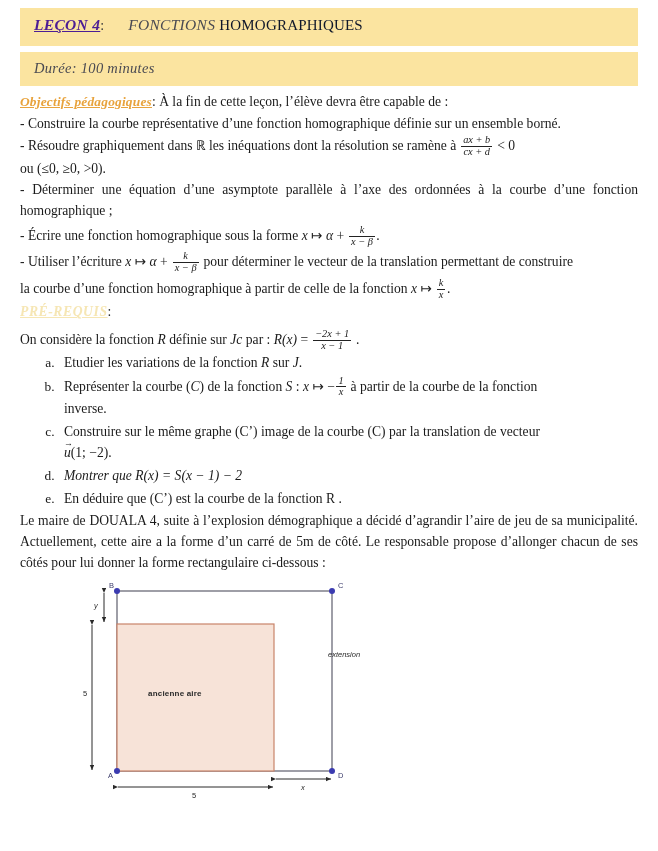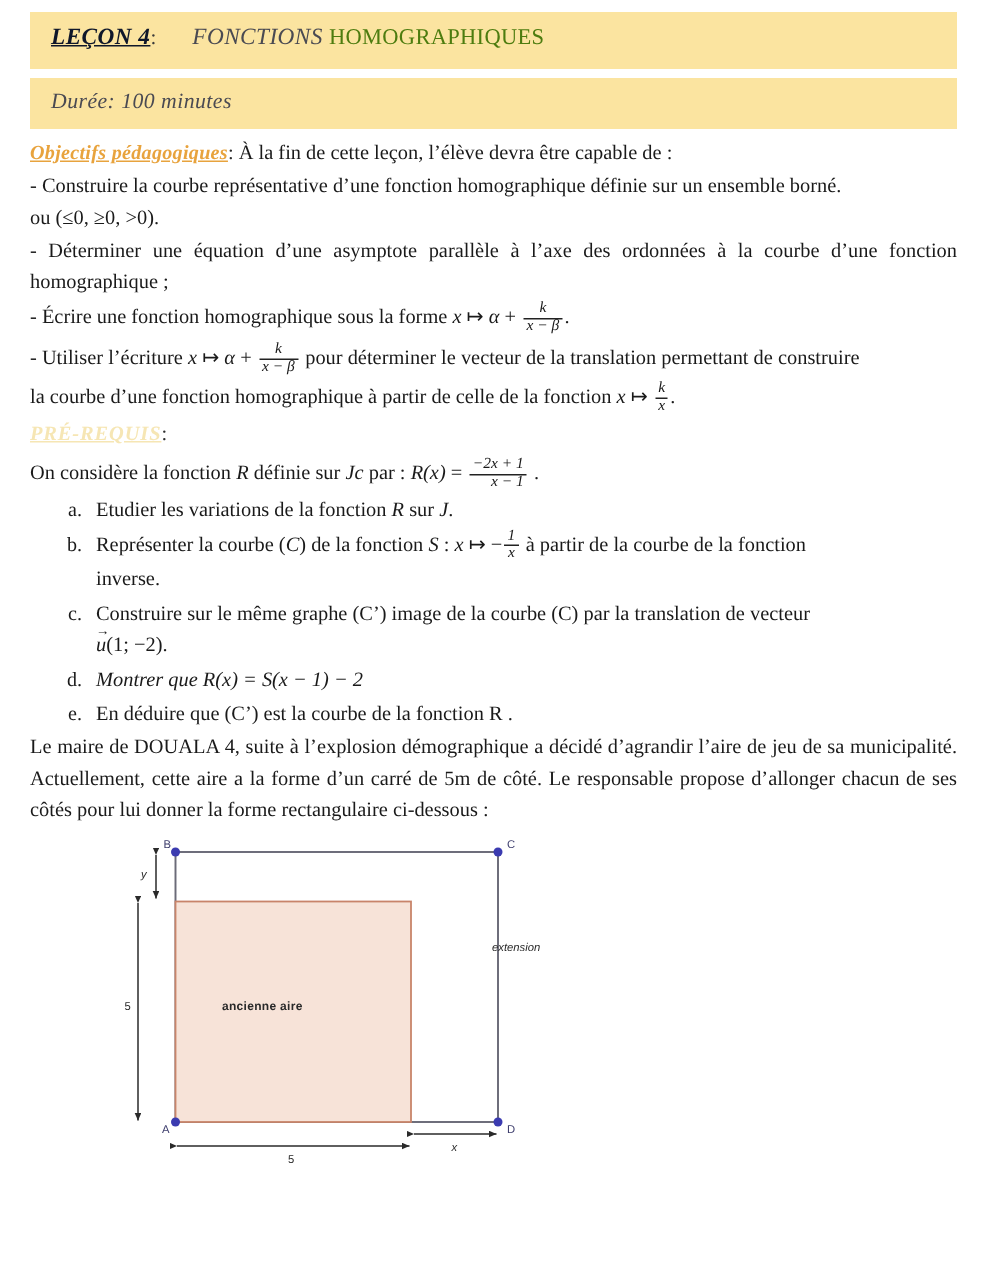--- a/index.html
+++ b/index.html
@@ -37,41 +37,41 @@
   #band-duration {
     height: 34px;
     padding: 7px 0 0 14px;
   }
 
   .lecon-label {
     font-family: "Liberation Serif", serif;
     font-style: italic;
     font-weight: bold;
     font-size: 15.5px;
-    color: #0f172a;
+    color: #4c1d95;
     text-decoration: underline;
     letter-spacing: 0.3px;
   }
   .colon {
     font-size: 14px;
     color: #3a3a3a;
     font-style: normal;
   }
   .fonc {
     font-family: "Liberation Serif", serif;
     font-style: italic;
     font-size: 15.5px;
     color: #4a4a52;
     letter-spacing: 0.3px;
     text-align: right;
   }
   .homo {
     font-family: "Liberation Serif", serif;
     font-size: 15px;
-    color: #4d7c0f;
+    color: #0f172a;
     letter-spacing: 0.2px;
   }
   .duree {
     font-family: "Liberation Serif", serif;
     font-style: italic;
     font-size: 14.5px;
     color: #4a4a52;
     letter-spacing: 0.3px;
   }
 
@@ -121,21 +121,21 @@
     line-height: 1.04;
     margin: 0 1.5px;
     font-style: italic;
   }
   .frac .num { display: block; padding: 0 2px; }
   .frac .den {
     display: block;
     border-top: 1px solid #222;
     padding: 0 2px;
   }
-  .frac.tall { vertical-align: -0.45em; text-align: right; }
+  .frac.tall { vertical-align: -0.45em; }
 
   
   ol.alpha {
     margin: 1px 0 0 0;
     padding-left: 38px;
     list-style-type: lower-alpha;
   }
   ol.alpha > li {
     margin-bottom: 2px;
     padding-left: 6px;
@@ -208,20 +208,25 @@
 
 <div id="content">
 
   <p class="para nojust" style="margin-top:6px;">
     <span class="heading-gold">Objectifs pédagogiques</span><span class="sec-colon">:</span>
     <span>À la fin de cette leçon, l’élève devra être capable de :</span>
   </p>
 
   <p class="para">- Construire la courbe représentative d’une fonction homographique définie sur un ensemble borné.</p>
 
+  <p class="para">
+    <span>- Résoudre graphiquement dans ℝ les inéquations dont la résolution se ramène à</span>
+    <span class="frac"><span class="num">ax + b</span><span class="den">cx + d</span></span>
+    <span>&lt; 0</span>
+  </p>
 
   <p class="para nojust">ou (≤0, ≥0, &gt;0).</p>
 
   <p class="para">- Déterminer une équation d’une asymptote parallèle à l’axe des ordonnées à la courbe d’une fonction homographique ;</p>
 
   <p class="para nojust" style="margin-top:3px;">
     <span>- Écrire une fonction homographique sous la forme</span>
     <i class="mv">x</i>
     <span>↦</span>
     <i class="mv">α</i> +

